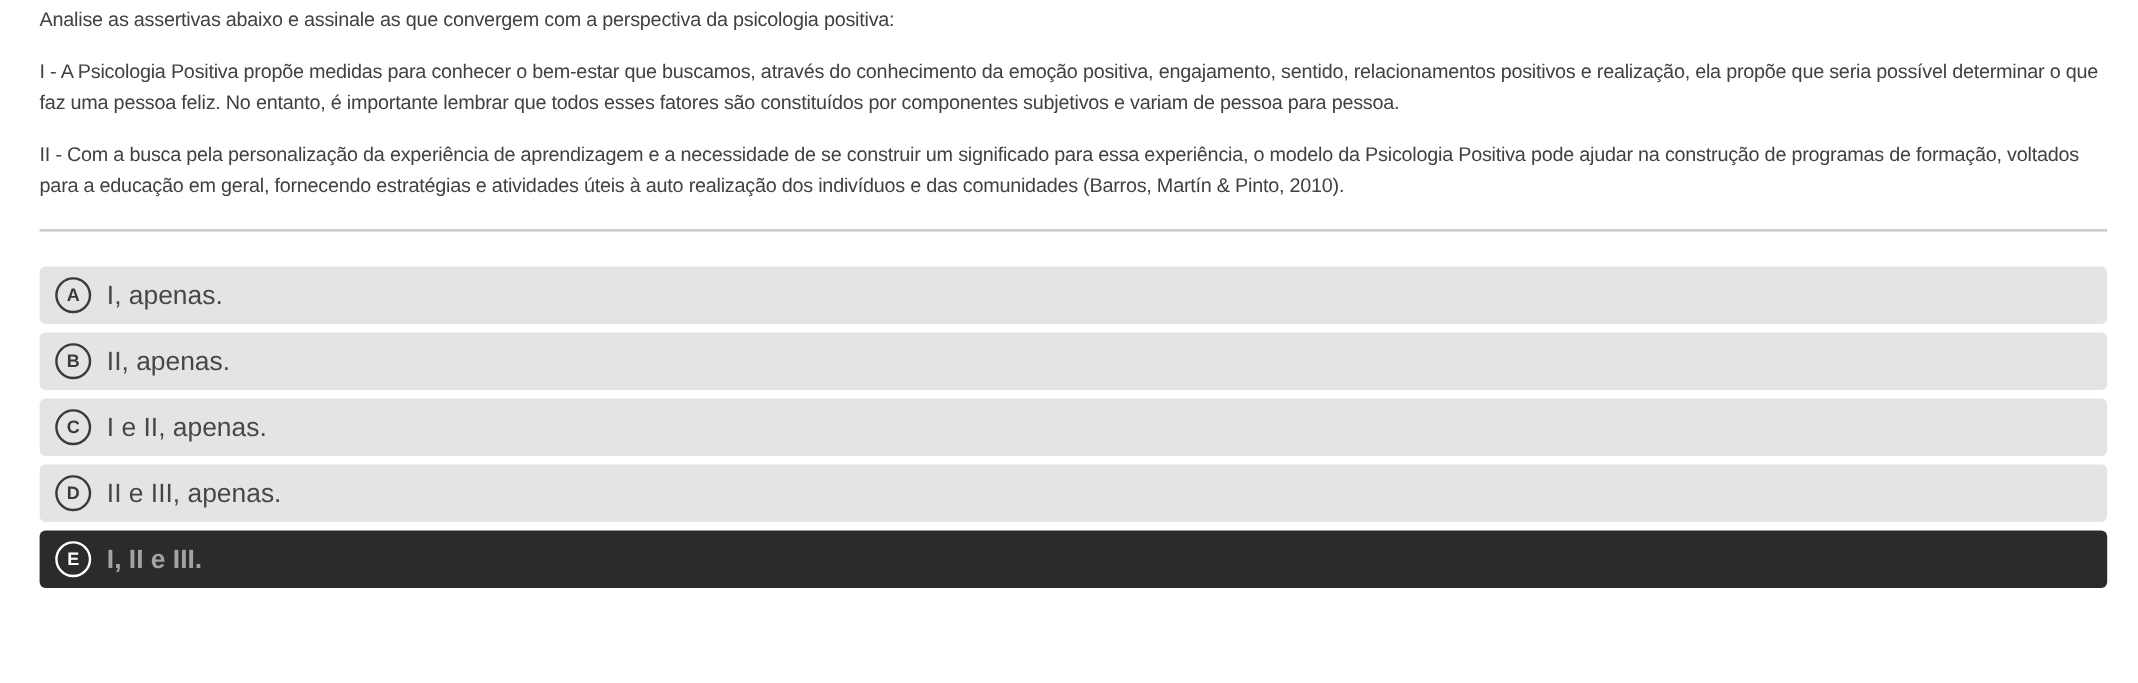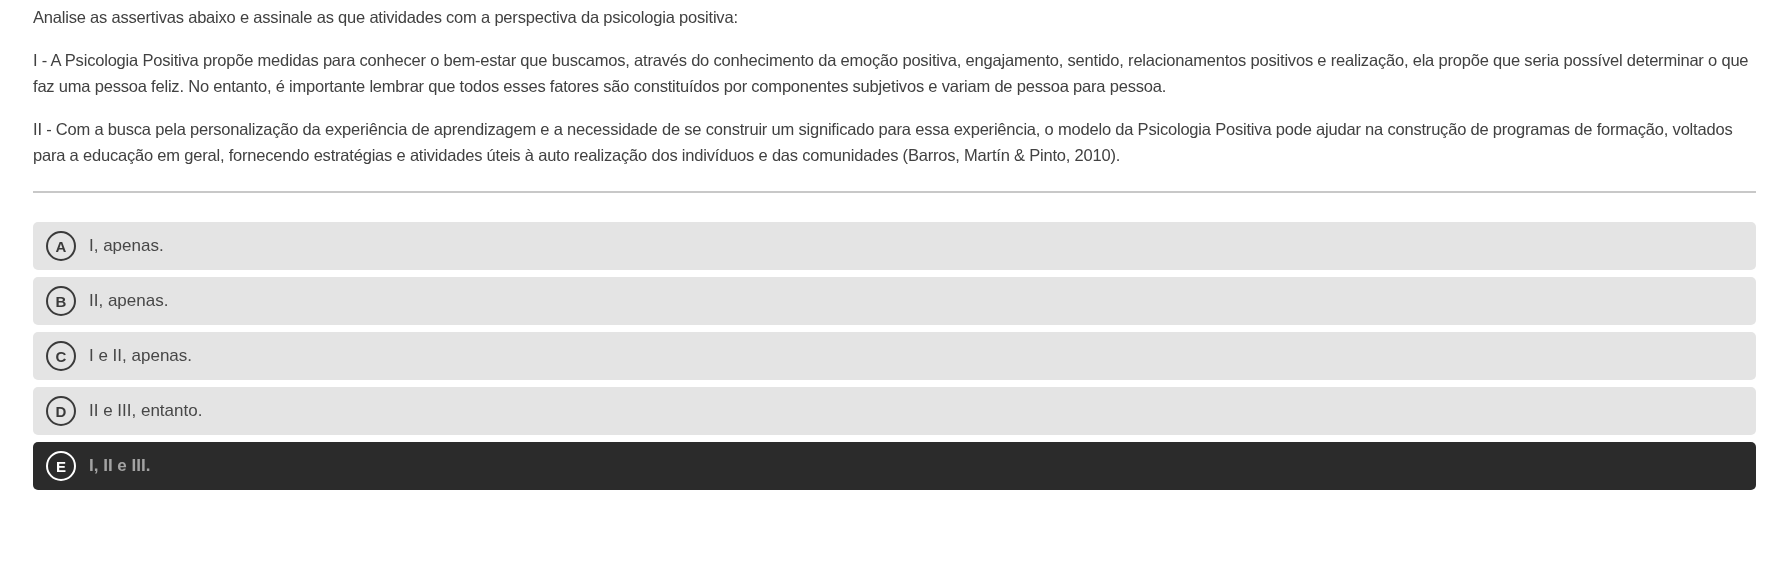--- a/index.html
+++ b/index.html
@@ -55,42 +55,42 @@
     display: flex;
     align-items: center;
     justify-content: center;
     font-size: 15px;
     font-weight: 700;
     color: #3a3a3a;
     flex: 0 0 auto;
   }
   .option-label {
     margin-left: 13px;
-    font-size: 17px;
+    font-size: 22px;
     color: #474747;
   }
   .option.selected {
     background: #2b2b2b;
   }
   .option.selected .badge {
     border-color: #ffffff;
     color: #ffffff;
   }
   .option.selected .option-label {
     color: #a3a3a3;
     font-weight: 600;
   }
 </style>
 </head>
 <body>
 
 <div class="page">
 
   <div class="question">
-    <p>Analise as assertivas abaixo e assinale as que atividades com a perspectiva da psicologia positiva:</p>
+    <p>Analise as assertivas abaixo e assinale as que convergem com a perspectiva da psicologia positiva:</p>
     <p>I - A Psicologia Positiva propõe medidas para conhecer o bem-estar que buscamos, através do conhecimento da emoção positiva, engajamento, sentido, relacionamentos positivos e realização, ela propõe que seria possível determinar o que faz uma pessoa feliz. No entanto, é importante lembrar que todos esses fatores são constituídos por componentes subjetivos e variam de pessoa para pessoa.</p>
     <p>II - Com a busca pela personalização da experiência de aprendizagem e a necessidade de se construir um significado para essa experiência, o modelo da Psicologia Positiva pode ajudar na construção de programas de formação, voltados para a educação em geral, fornecendo estratégias e atividades úteis à auto realização dos indivíduos e das comunidades (Barros, Martín &amp; Pinto, 2010).</p>
   </div>
 
   <hr class="divider">
 
   <div class="options">
 
     <div class="option">
       <span class="badge">A</span>
@@ -102,21 +102,21 @@
       <span class="option-label">II, apenas.</span>
     </div>
 
     <div class="option">
       <span class="badge">C</span>
       <span class="option-label">I e II, apenas.</span>
     </div>
 
     <div class="option">
       <span class="badge">D</span>
-      <span class="option-label">II e III, entanto.</span>
+      <span class="option-label">II e III, apenas.</span>
     </div>
 
     <div class="option selected">
       <span class="badge">E</span>
       <span class="option-label">I, II e III.</span>
     </div>
 
   </div>
 </div>
 

